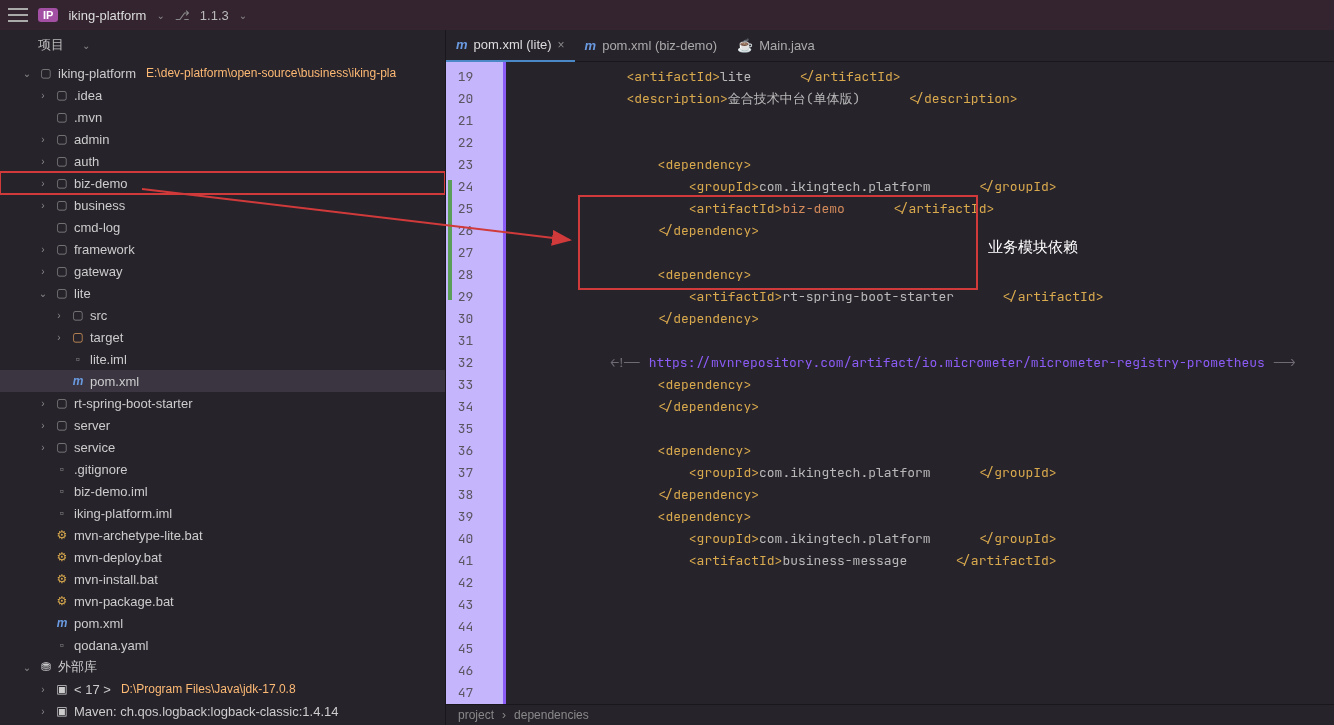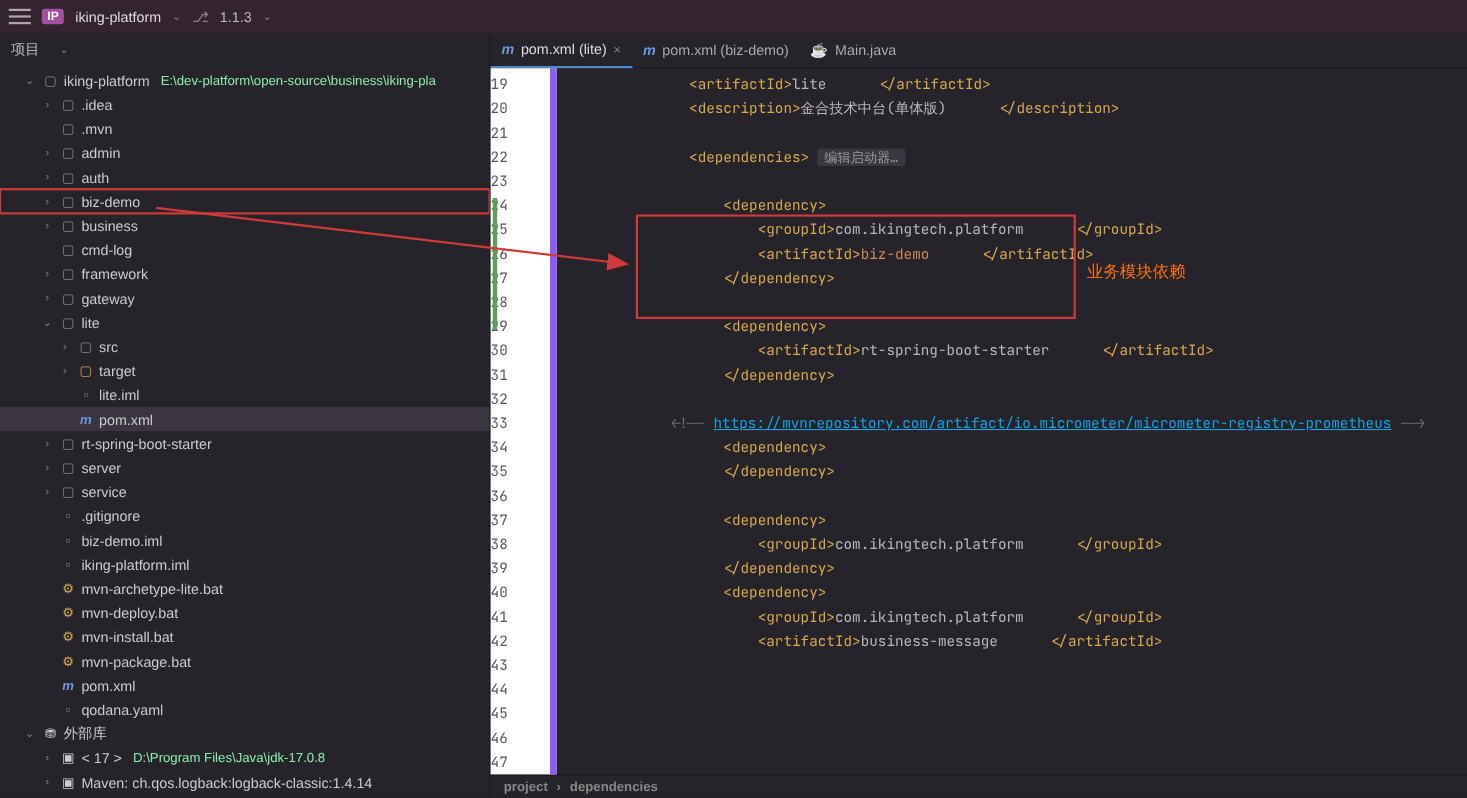--- a/index.html
+++ b/index.html
@@ -43,20 +43,21 @@
   display: flex;
   flex-direction: column;
 }
 .side-header {
   height: 30px;
   display: flex;
   align-items: center;
   padding: 0 10px;
   color: #bbb;
   gap: 18px;
+  margin-left: 28px;
 }
 .side-header .chev { font-size: 10px; color: #888; }
 .tree {
   flex: 1;
   overflow: hidden;
   padding-top: 2px;
 }
 .tree-row {
   height: 22px;
   display: flex;
@@ -71,21 +72,21 @@
 .tree-row .icon { width: 16px; text-align: center; font-size: 12px; }
 .tree-row.selected { background: #3a3541; }
 .tree-row.boxed { outline: 2px solid #d13a3a; outline-offset: -1px; }
 .ind1 { padding-left: 20px; } .ind2 { padding-left: 36px; } .ind3 { padding-left: 52px; }
 .icon.folder { color: #888; }
 .icon.folder-open { color: #888; }
 .icon.mfile { color: #6a9ae0; font-style: italic; font-weight: bold; }
 .icon.file { color: #888; }
 .icon.bat { color: #d8a94d; }
 .icon.orange { color: #d89b5b; }
-.path-suffix { color: #86efac; margin-left: 6px; font-size: 12px; }
+.path-suffix { color: #fdba74; margin-left: 6px; font-size: 12px; }
 
 .editor {
   flex: 1;
   display: flex;
   flex-direction: column;
   background: #27232b;
 }
 .tabs {
   height: 32px;
   display: flex;
@@ -102,61 +103,60 @@
   cursor: pointer;
 }
 .tab.active { border-bottom: 2px solid #4a88c7; color: #ddd; }
 .tab .micon { color: #6a9ae0; font-style: italic; font-weight: bold; }
 .tab .jicon { color: #d89b5b; }
 .tab .close { color: #888; font-size: 12px; }
 
 .code-area { flex: 1; display: flex; position: relative; font-family: "JetBrains Mono", Consolas, monospace; font-size: 13px; }
 .gutter {
   width: 60px;
-  background: #ffffff;
+  background: #c4b5fd;
   color: #5b5560;
-  text-align: left;
+  text-align: center;
   padding-right: 18px;
   padding-top: 4px;
-  border-right: 6px solid #8b5cf6;
+  border-right: 3px solid #8b5cf6;
 }
 .gutter div { height: 22px; line-height: 22px; }
 .code {
   flex: 1;
   padding-top: 4px;
   padding-left: 10px;
   position: relative;
   color: #bbb;
 }
 .code-line { height: 22px; line-height: 22px; white-space: pre; }
 .tag { color: #d8a94d; margin-left: 48px; }
 .txt { color: #b8b8b8; }
 .hl { color: #d28a5a; }
 .cmt { color: #6f6a74; }
-.link { color: #0ea5e9; text-decoration: underline; }
+.link { color: #8b5cf6; }
 .green-bar { position: absolute; left: 448px; top: 32px; width: 4px; background: #5a9e5a; }
 .red-box {
   position: absolute;
   border: 2px solid #d13a3a;
 }
 .annotation {
   position: absolute;
-  color: #f97316;
+  color: #ffffff;
   font-size: 15px;
 }
 .breadcrumb {
   height: 22px;
   border-top: 1px solid #1a171c;
   color: #888;
   font-size: 12px;
   display: flex;
   align-items: center;
   padding-left: 12px;
   gap: 8px;
-  font-weight: bold;
 }
 .hint-box { background: #3b3740; color: #999; padding: 0 6px; border-radius: 3px; font-size: 12px; }
 svg.arrow-anno { position: absolute; pointer-events: none; }
 </style>
 </head>
 <body>
 
 <div class="titlebar">
   <div class="hamburger">
       <span></span>
@@ -382,21 +382,20 @@
           <div>43</div>
           <div>44</div>
           <div>45</div>
           <div>46</div>
           <div>47</div>
         </div>
       <div class="code" id="code">
           <div class="code-line">        <span class="tag">&lt;artifactId&gt;</span><span class="txt">lite</span><span class="tag">&lt;/artifactId&gt;</span></div>
           <div class="code-line">        <span class="tag">&lt;description&gt;</span><span class="txt">金合技术中台(单体版)</span><span class="tag">&lt;/description&gt;</span></div>
           <div class="code-line"></div>
-          <div class="code-line">        <span class="tag">&lt;dependencies&gt;</span> <span class="hint-box">编辑启动器…</span></div>
           <div class="code-line"></div>
           <div class="code-line">            <span class="tag">&lt;dependency&gt;</span></div>
           <div class="code-line">                <span class="tag">&lt;groupId&gt;</span><span class="txt">com.ikingtech.platform</span><span class="tag">&lt;/groupId&gt;</span></div>
           <div class="code-line">                <span class="tag">&lt;artifactId&gt;</span><span class="hl">biz-demo</span><span class="tag">&lt;/artifactId&gt;</span></div>
           <div class="code-line">            <span class="tag">&lt;/dependency&gt;</span></div>
           <div class="code-line"></div>
           <div class="code-line">            <span class="tag">&lt;dependency&gt;</span></div>
           <div class="code-line">                <span class="tag">&lt;artifactId&gt;</span><span class="txt">rt-spring-boot-starter</span><span class="tag">&lt;/artifactId&gt;</span></div>
           <div class="code-line">            <span class="tag">&lt;/dependency&gt;</span></div>
           <div class="code-line"></div>

